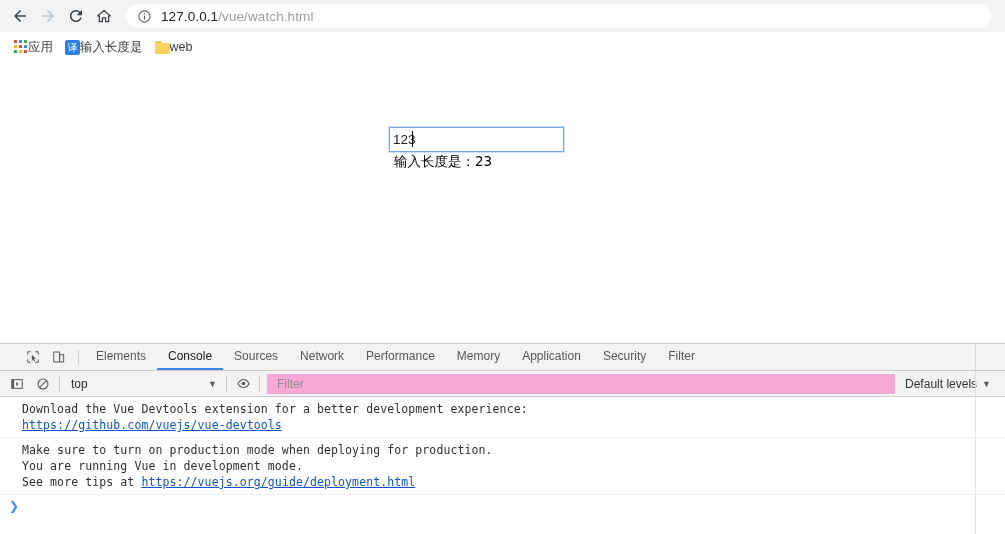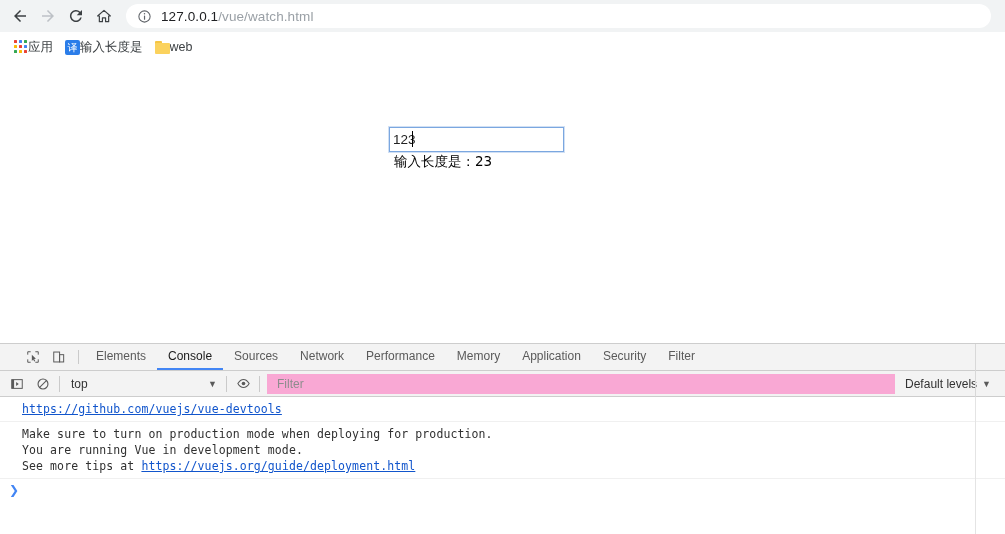--- a/index.html
+++ b/index.html
@@ -401,20 +401,21 @@
 
     <div class="levels">
       <span>Default levels</span>
       <span class="ctx-caret">▼</span>
     </div>
   </div>
 
   <div class="dt-console">
 
     <div class="msg-group">
+      <div class="msg-line">Download the Vue Devtools extension for a better development experience:</div>
       <div class="msg-line"><a class="msg-link" href="#">https://github.com/vuejs/vue-devtools</a></div>
     </div>
 
     <div class="msg-group">
       <div class="msg-line">Make sure to turn on production mode when deploying for production.</div>
       <div class="msg-line">You are running Vue in development mode.</div>
       <div class="msg-line"><span>See more tips at </span><a class="msg-link" href="#">https://vuejs.org/guide/deployment.html</a></div>
     </div>
 
     <div class="prompt-row">

